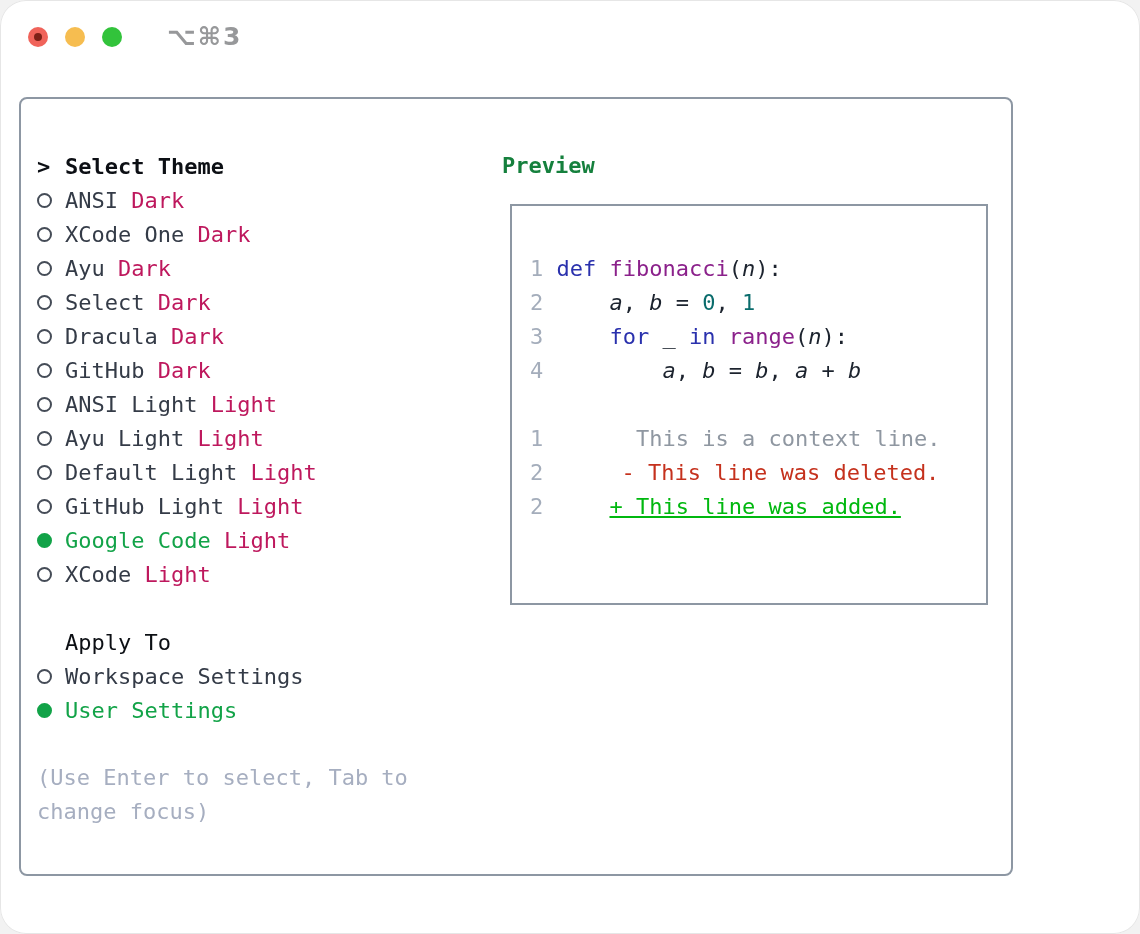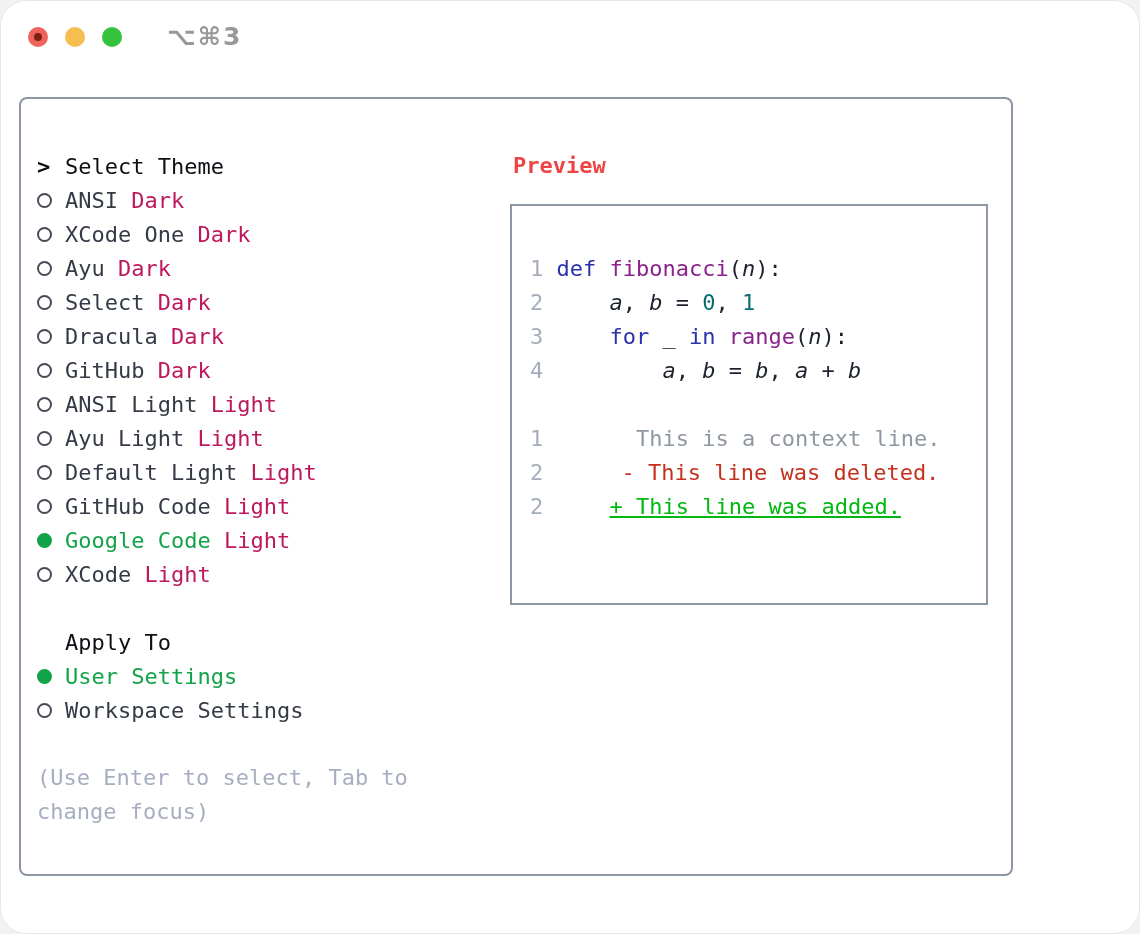--- a/index.html
+++ b/index.html
@@ -26,33 +26,33 @@
   
   .panel{
     position:absolute;left:19px;top:97px;width:994px;height:779px;
     border:2px solid #8d97a3;border-radius:8px;background:#fff;box-sizing:border-box;
   }
   
   .menu{position:absolute;left:16px;top:50px;font-size:22px;color:#343b47;}
   .row{height:34px;display:flex;align-items:center;white-space:pre;}
   .icon-cell{width:28px;flex:0 0 28px;display:flex;align-items:center;}
   .prompt{font-weight:bold;color:#0c0f14;}
-  .menu-title{font-weight:normal;color:#0c0f14;}
+  .menu-title{font-weight:bold;color:#0c0f14;}
   .section-title{color:#0c0f14;}
   .radio{width:15px;height:15px;border:2px solid #454c57;border-radius:50%;box-sizing:border-box;}
   .radio.sel{background:#12a348;border-color:#12a348;}
   .iname{color:#343b47;}
   .iname.green{color:#12a348;}
   .variant{color:#be185d;margin-left:1ch;}
   .spacer{height:34px;}
   .hint{color:#a6aec0;width:420px;line-height:34px;white-space:normal;}
   
   .preview-title{
-    position:absolute;left:492px;top:50px;height:34px;line-height:34px;
-    font-weight:bold;font-size:22px;color:#ef4444;
+    position:absolute;left:481px;top:50px;height:34px;line-height:34px;
+    font-weight:bold;font-size:22px;color:#15803d;
   }
   .preview-box{
     position:absolute;left:489px;top:105px;width:478px;height:401px;
     border:2px solid #8d97a3;background:#fff;box-sizing:border-box;
     padding:46px 10px 11px 18px;overflow:hidden;
   }
   .cline{height:34px;line-height:34px;white-space:pre;font-size:22px;}
   .gut{color:#a4adbb;}
   .tk-pln{color:#1c232e;}
   .tk-kwd{color:#2a31ad;}
@@ -86,35 +86,35 @@
       <div id="theme-list">
           <div class="row"><span class="icon-cell"><span class="radio"></span></span><span class="iname">ANSI</span><span class="variant">Dark</span></div>
           <div class="row"><span class="icon-cell"><span class="radio"></span></span><span class="iname">XCode One</span><span class="variant">Dark</span></div>
           <div class="row"><span class="icon-cell"><span class="radio"></span></span><span class="iname">Ayu</span><span class="variant">Dark</span></div>
           <div class="row"><span class="icon-cell"><span class="radio"></span></span><span class="iname">Select</span><span class="variant">Dark</span></div>
           <div class="row"><span class="icon-cell"><span class="radio"></span></span><span class="iname">Dracula</span><span class="variant">Dark</span></div>
           <div class="row"><span class="icon-cell"><span class="radio"></span></span><span class="iname">GitHub</span><span class="variant">Dark</span></div>
           <div class="row"><span class="icon-cell"><span class="radio"></span></span><span class="iname">ANSI Light</span><span class="variant">Light</span></div>
           <div class="row"><span class="icon-cell"><span class="radio"></span></span><span class="iname">Ayu Light</span><span class="variant">Light</span></div>
           <div class="row"><span class="icon-cell"><span class="radio"></span></span><span class="iname">Default Light</span><span class="variant">Light</span></div>
-          <div class="row"><span class="icon-cell"><span class="radio"></span></span><span class="iname">GitHub Code</span><span class="variant">Light</span></div>
+          <div class="row"><span class="icon-cell"><span class="radio"></span></span><span class="iname">GitHub Light</span><span class="variant">Light</span></div>
           <div class="row"><span class="icon-cell"><span class="radio sel"></span></span><span class="iname green">Google Code</span><span class="variant">Light</span></div>
           <div class="row"><span class="icon-cell"><span class="radio"></span></span><span class="iname">XCode</span><span class="variant">Light</span></div>
         </div>
 
       <div class="spacer"></div>
 
       <div class="row">
         <span class="icon-cell"></span>
         <span class="section-title">Apply To</span>
       </div>
 
       <div id="apply-list">
+          <div class="row"><span class="icon-cell"><span class="radio"></span></span><span class="iname">Workspace Settings</span></div>
           <div class="row"><span class="icon-cell"><span class="radio sel"></span></span><span class="iname green">User Settings</span></div>
-          <div class="row"><span class="icon-cell"><span class="radio"></span></span><span class="iname">Workspace Settings</span></div>
         </div>
 
       <div class="spacer"></div>
 
       <div class="hint">(Use Enter to select, Tab to change focus)</div>
     </div>
 
     <div class="preview-title">Preview</div>
 
     <div class="preview-box" id="preview-box">

